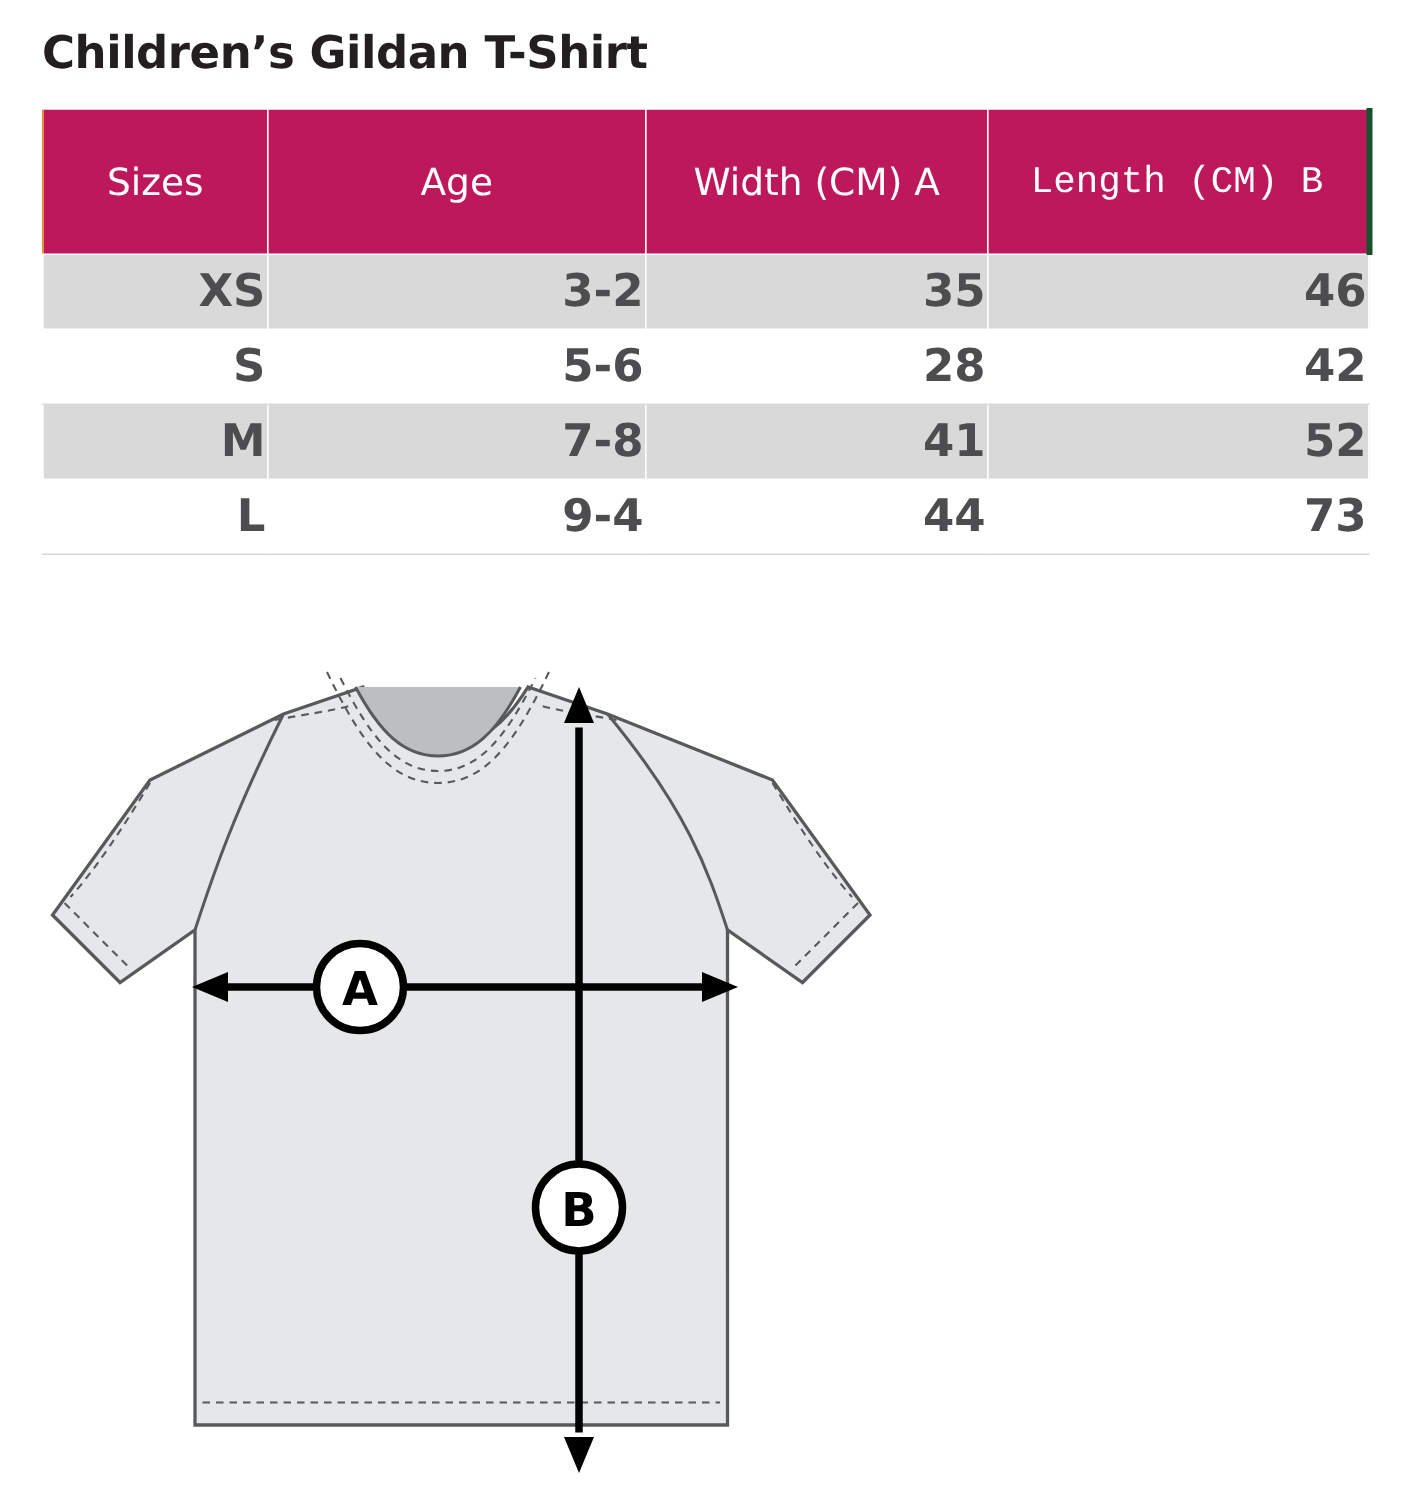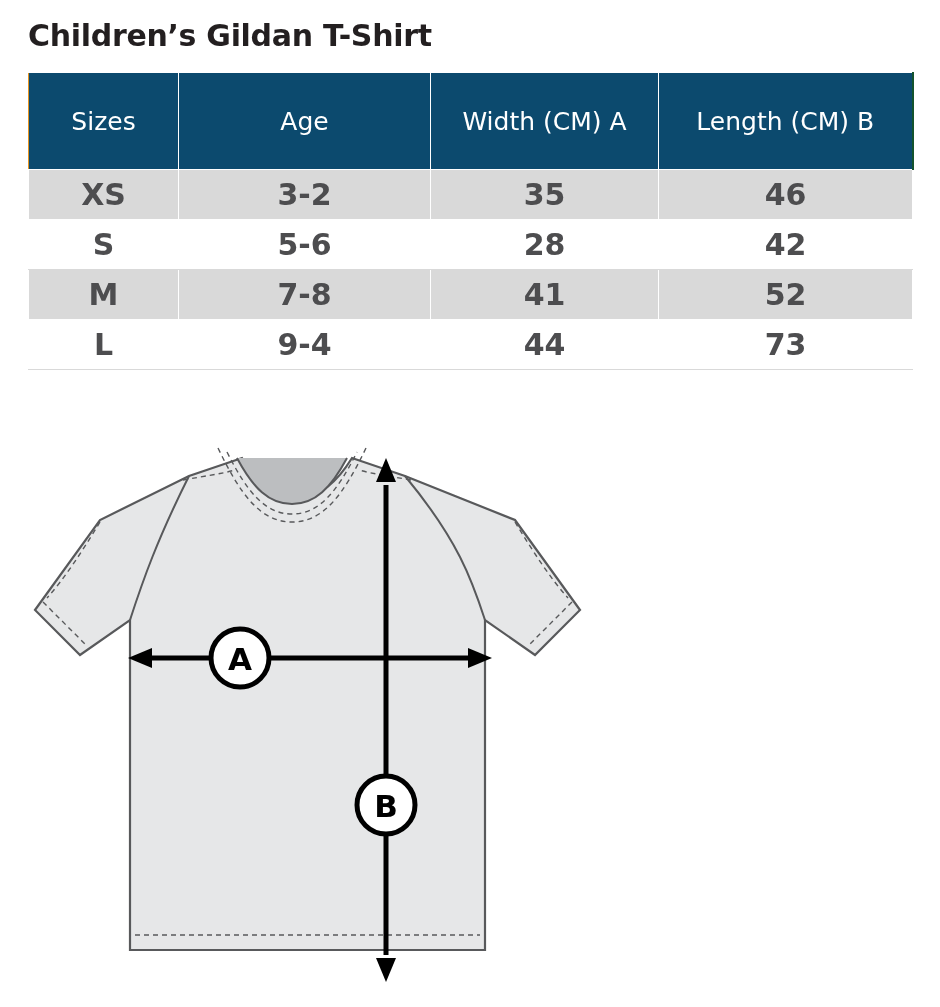--- a/index.html
+++ b/index.html
@@ -32,38 +32,38 @@
   }
   table.size-table {
     position: absolute;
     left: 28px;
     top: 72px;
     width: 884px;
     border-collapse: collapse;
     table-layout: fixed;
   }
   table.size-table th {
-    background: #0c4a6e;
+    background: #be185d;
     color: #ffffff;
     font-weight: 400;
     font-size: 25px;
     height: 94px;
     border: 1px solid #ffffff;
     text-align: center;
     vertical-align: middle;
     font-family: "DejaVu Sans", sans-serif;
   }
   table.size-table th.first-col { border-left: 1px solid #e69420; }
-  table.size-table th.last-col { border-right: 2px solid #14532d; }
+  table.size-table th.last-col { border-right: 4px solid #14532d; font-family: Liberation Mono, monospace; }
   table.size-table td {
     font-size: 30px;
     font-weight: 700;
     color: #4d4d4f;
     height: 47px;
-    text-align: center;
+    text-align: right;
     vertical-align: middle;
     border: 1px solid #ffffff;
     font-family: "DejaVu Sans", sans-serif;
   }
   table.size-table tr.odd td { background: #d9d9d9; }
   table.size-table tr.even td { background: #ffffff; }
   table.size-table tr.even td { border-bottom: 1px solid #d9d9d9; border-top: 1px solid #d9d9d9;}
   col.c1 { width: 150px; }
   col.c2 { width: 252px; }
   col.c3 { width: 228px; }

